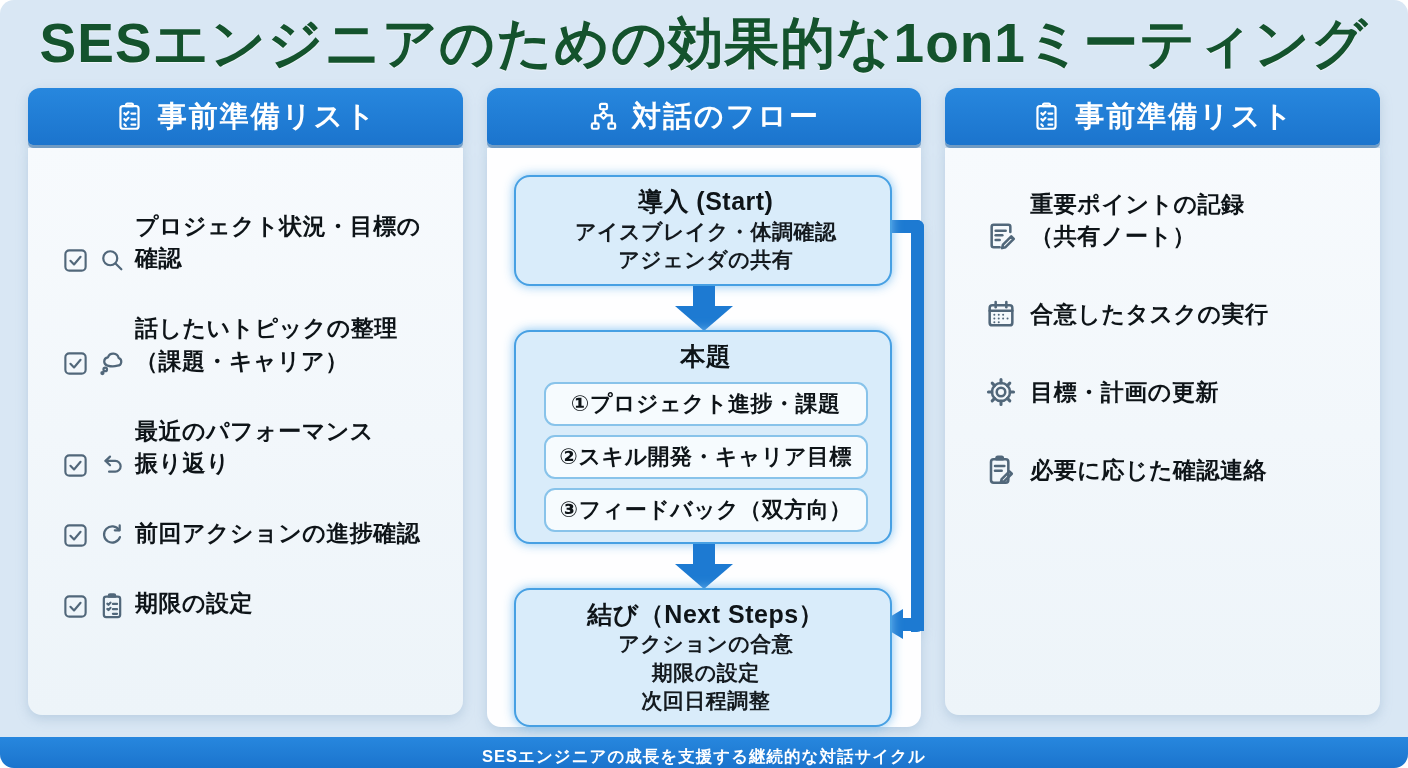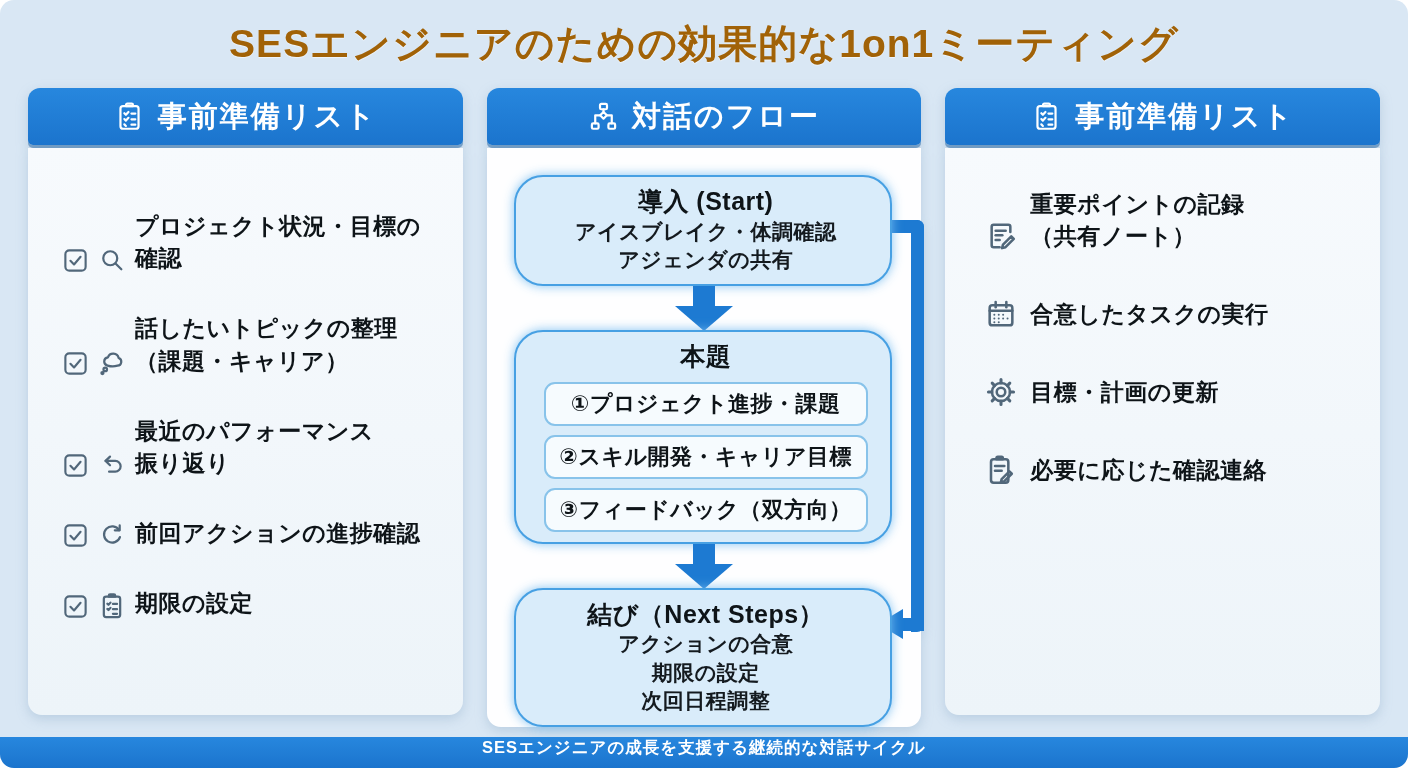--- a/index.html
+++ b/index.html
@@ -5,21 +5,21 @@
   html,body{margin:0;padding:0;background:#ffffff;}
   *{box-sizing:border-box;}
   body{font-family:"Liberation Sans","DejaVu Sans",sans-serif;}
   .page{
     position:relative;width:1408px;height:768px;overflow:hidden;
     background:#d9e7f4;border-radius:14px;
   }
   
   .title-band{height:88px;display:flex;align-items:center;justify-content:center;}
   .page-title{
-    margin:16px;font-size:39px;font-weight:800;color:#a16207;
+    margin:16px;font-size:55px;font-weight:800;color:#14532d;
     letter-spacing:1px;text-shadow:0 1px 1px rgba(255,255,255,.6);
   }
   
   .cols{display:flex;gap:24px;padding:0 28px;height:627px;}
   .col{flex:1 1 0;display:flex;flex-direction:column;min-width:0;
        filter:drop-shadow(0 4px 6px rgba(90,130,170,.25));}
   .colhead{
     height:57px;flex:0 0 57px;display:flex;align-items:center;justify-content:center;gap:13px;
     background:linear-gradient(#2787de,#1b74cd);
     border-radius:12px 12px 5px 5px;
@@ -42,21 +42,21 @@
             stroke-linecap:round;stroke-linejoin:round;margin-top:1px;}
   .cb{width:27px;height:27px;}
   .li-icon{width:28px;height:28px;}
   .post-body .li-icon{width:32px;height:32px;margin-right:4px;}
   .itext{
     font-size:23px;font-weight:700;color:#0e1418;line-height:1.4;
     white-space:pre-line;letter-spacing:.5px;
   }
   
   .fbox{
-    width:378px;background:#d9ecfa;border:2.5px solid #47a0e3;border-radius:29px;
+    width:378px;background:#d9ecfa;border:2.5px solid #47a0e3;border-radius:16px;
     box-shadow:0 0 11px rgba(120,190,240,.9);
     padding:8px 10px 10px 16px;text-align:center;position:relative;z-index:2;
   }
   .ftitle{font-size:25px;font-weight:800;color:#0e1418;line-height:1.3;letter-spacing:.5px;}
   .fline{font-size:21px;font-weight:700;color:#141a1f;line-height:1.35;letter-spacing:.5px;}
   .subbox{
     margin:9px 12px 0 12px;background:#f6fbfe;border:2px solid #88c3ea;border-radius:11px;
     padding:5px 4px;font-size:22px;font-weight:800;color:#0e1418;letter-spacing:.5px;
   }
   .darr{position:relative;width:58px;height:44px;margin:0 auto;z-index:2;}
@@ -69,21 +69,21 @@
   .loop-h1{left:399px;top:72px;width:38px;height:13px;border-radius:0 7px 7px 0;}
   .loop-v{left:424px;top:72px;width:13px;height:412px;border-radius:0 7px 7px 0;}
   .loop-h2{left:415px;top:470px;width:22px;height:13px;}
   .loop-head{position:absolute;left:391px;top:461px;width:0;height:0;z-index:1;
     border-top:15px solid transparent;border-bottom:15px solid transparent;
     border-right:25px solid #1d7ad2;}
   
   .footer{
     position:absolute;left:0;bottom:0;width:100%;height:31px;
     background:linear-gradient(#2787de,#1b74cd);
-    display:flex;align-items:flex-start;justify-content:center;
+    display:flex;align-items:flex-end;justify-content:center;
     color:#ffffff;font-size:16.5px;font-weight:700;letter-spacing:1px;
   }
 </style>
 </head>
 <body>
 
 <div class="page">
 
   <div class="title-band">
     <h1 class="page-title">SESエンジニアのための効果的な1on1ミーティング</h1>

